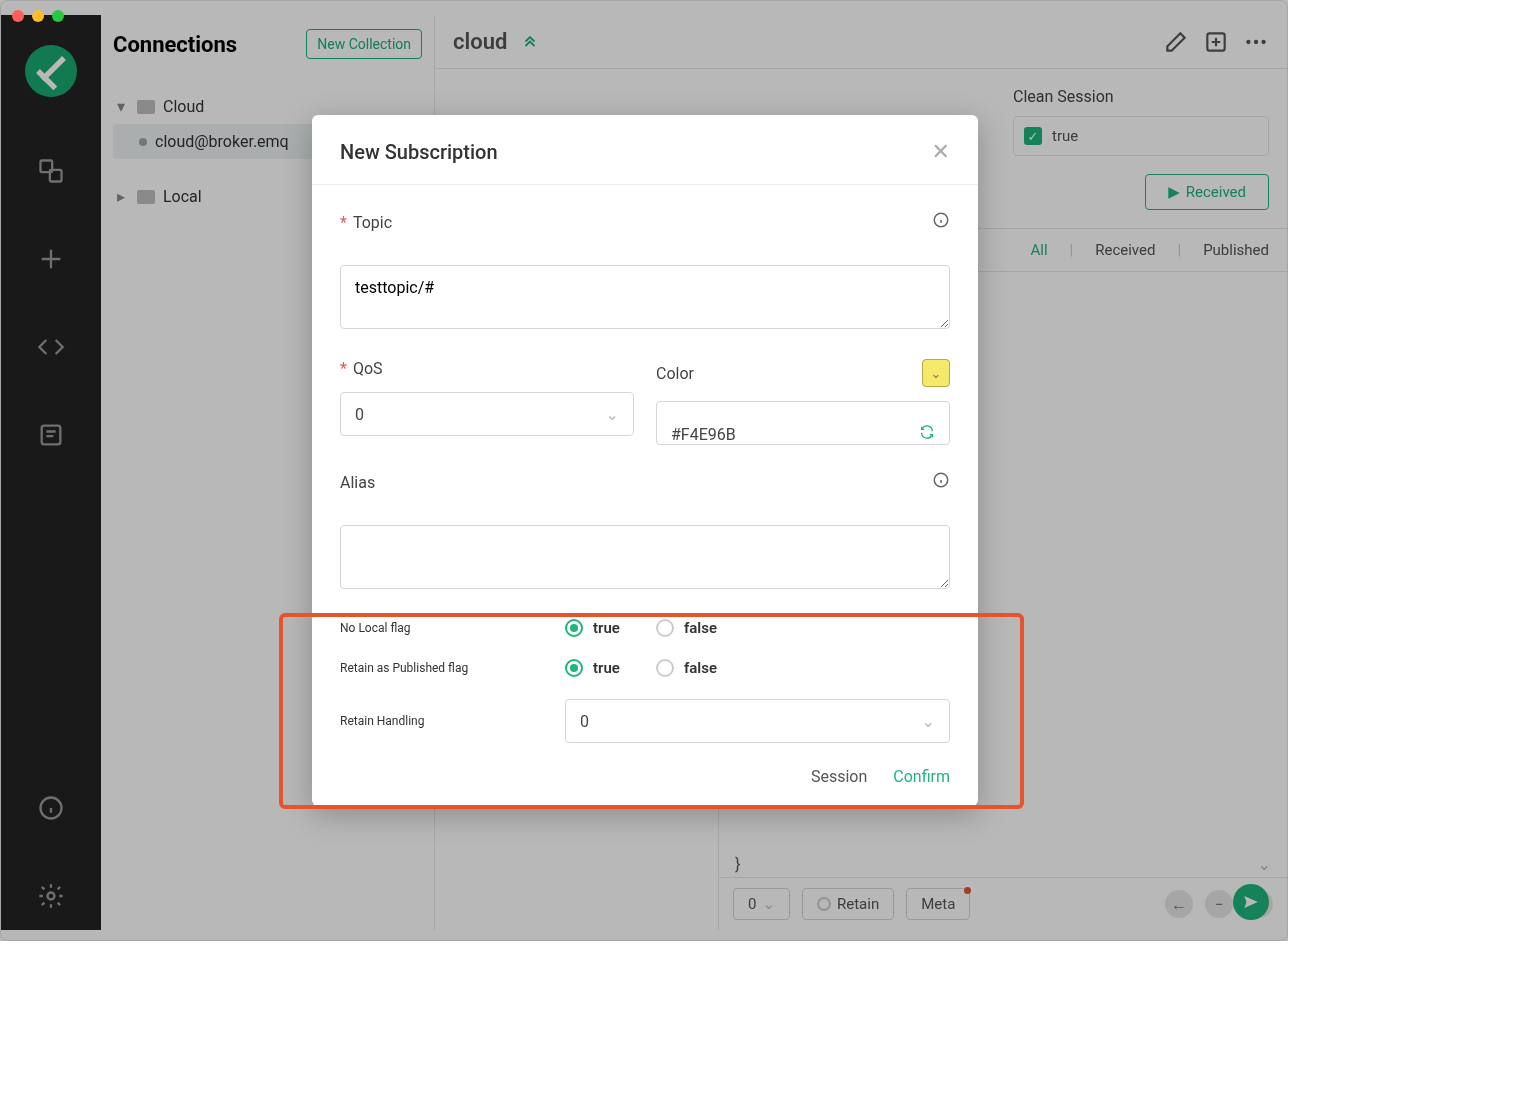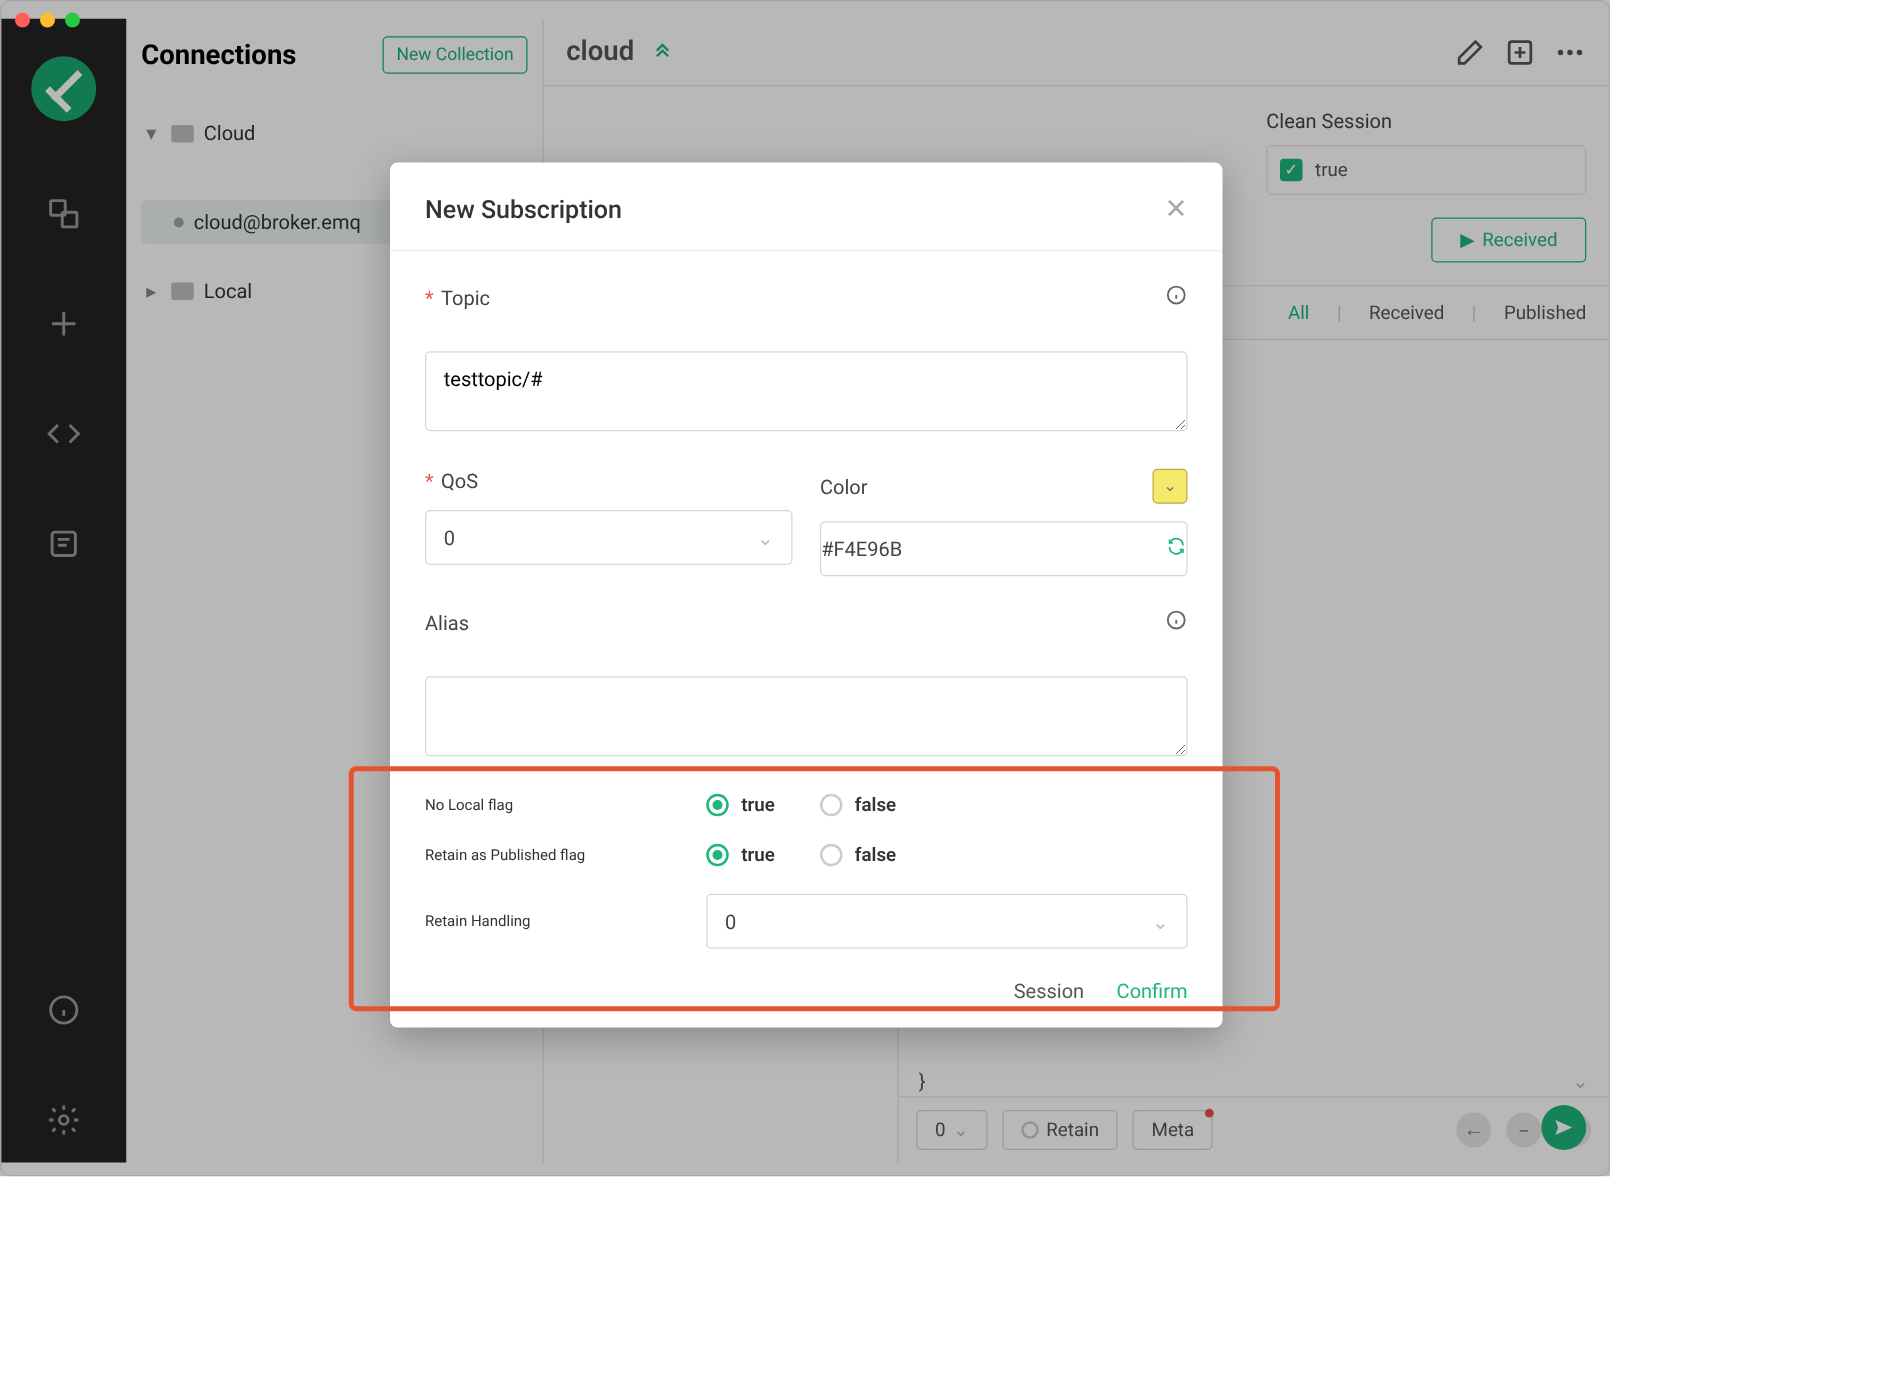--- a/index.html
+++ b/index.html
@@ -43,35 +43,35 @@
   .sub-column { width:284px; border-right:1px solid #e6e6e6; }
   .msg-column { flex:1; position:relative; }
   .bottom-bar { position:absolute; left:0; right:0; bottom:0; border-top:1px solid #e6e6e6; padding:10px 14px; display:flex; align-items:center; gap:12px; }
   .pill { border:1px solid #d6d6d6; border-radius:4px; padding:6px 14px; font-size:15px; color:#555; background:#fff; display:flex; align-items:center; gap:6px; }
   .send-btn { width:36px;height:36px;border-radius:50%;background:#1fb57c;color:#fff;display:flex;align-items:center;justify-content:center;margin-left:auto; }
   .round-nav { width:28px;height:28px;border-radius:50%;background:#e6e6e6;color:#777;display:flex;align-items:center;justify-content:center; }
 
   .overlay { position:absolute; left:0; top:0; width:1288px; height:941px; background:rgba(0,0,0,0.28); }
   .traffic-front { position:absolute; left:12px; top:10px; display:flex; gap:8px; }
 
-  .dialog { position:absolute; left:312px; top:130px; width:666px; background:#fff; border-radius:6px; padding:24px 0 20px; box-shadow:0 8px 30px rgba(0,0,0,.25); }
+  .dialog { position:absolute; left:312px; top:115px; width:666px; background:#fff; border-radius:6px; padding:24px 0 20px; box-shadow:0 8px 30px rgba(0,0,0,.25); }
   .dlg-head { display:flex; justify-content:space-between; align-items:center; padding:0 28px 20px; border-bottom:1px solid #eee; }
   .dlg-head h2 { font-size:20px; font-weight:500; color:#333; }
   .close-x { color:#aaa; font-size:22px; cursor:pointer; }
   .dlg-body { padding:26px 28px 8px; }
   .field { margin-bottom:26px; }
   .field-label { display:flex; align-items:center; gap:4px; font-size:16px; color:#444; margin-bottom:14px; }
   .field-label .info-ic { margin-left:auto; color:#666; }
   .txt-area { width:100%; border:1px solid #d6d6d6; border-radius:4px; padding:12px 14px; font-size:16px; resize:vertical; min-height:56px; font-family:inherit;margin-top:18px; }
   .row2 { display:flex; gap:22px; }
   .row2 .field { flex:1; }
   .select { height:44px; border:1px solid #d6d6d6; border-radius:4px; display:flex; align-items:center; padding:0 14px; font-size:16px; color:#444; position:relative; }
   .select .chev { margin-left:auto; color:#bbb; }
   .color-picker { width:28px;height:28px;border:1px solid #b8a94a;background:#f4e96b;border-radius:4px;display:flex;align-items:center;justify-content:center;color:#777;font-size:13px;margin-left:auto; }
-  .color-input { height:44px; border:1px solid #d6d6d6; border-radius:4px; display:flex; align-items:center; padding:0 0; font-size:16px; color:#444; }
+  .color-input { height:44px; border:1px solid #d6d6d6; border-radius:4px; display:flex; align-items:flex-end; padding:0 14px; font-size:16px; color:#444; }
   .refresh-ic { margin-left:auto; color:#1fb57c; }
 
   .opt-row { display:flex; align-items:center; margin-bottom:22px; }
   .opt-row .lbl { width:225px; font-size:12px; color:#333; }
   .radio-group { display:flex; gap:36px; }
   .radio-opt { display:flex; align-items:center; gap:10px; font-size:15px; font-weight:600; color:#333; }
   .radio { width:18px;height:18px;border-radius:50%;border:2px solid #ccc; position:relative; }
   .radio.on { border-color:#1fb57c; }
   .radio.on::after { content:""; position:absolute; left:3px; top:3px; width:8px; height:8px; border-radius:50%; background:#1fb57c; }
   .dlg-actions { display:flex; justify-content:flex-end; gap:26px; padding:6px 28px 0; font-size:16px; }
@@ -132,21 +132,21 @@
     <div class="conn-panel">
       <div class="conn-head">
         <h1>Connections</h1>
         <button class="new-coll">New Collection</button>
       </div>
       <div class="tree-item">
         <span class="arrow">▾</span>
         <span class="fld"></span>
         <span>Cloud</span>
       </div>
-      <div class="tree-item selected" style="padding-left:26px;margin-top:36px;">
+      <div class="tree-item selected" style="padding-left:26px;">
         <span class="bullet"></span>
         <span>cloud@broker.emq</span>
       </div>
       <div class="tree-item" style="margin-top:20px;">
         <span class="arrow">▸</span>
         <span class="fld"></span>
         <span>Local</span>
       </div>
     </div>
 

